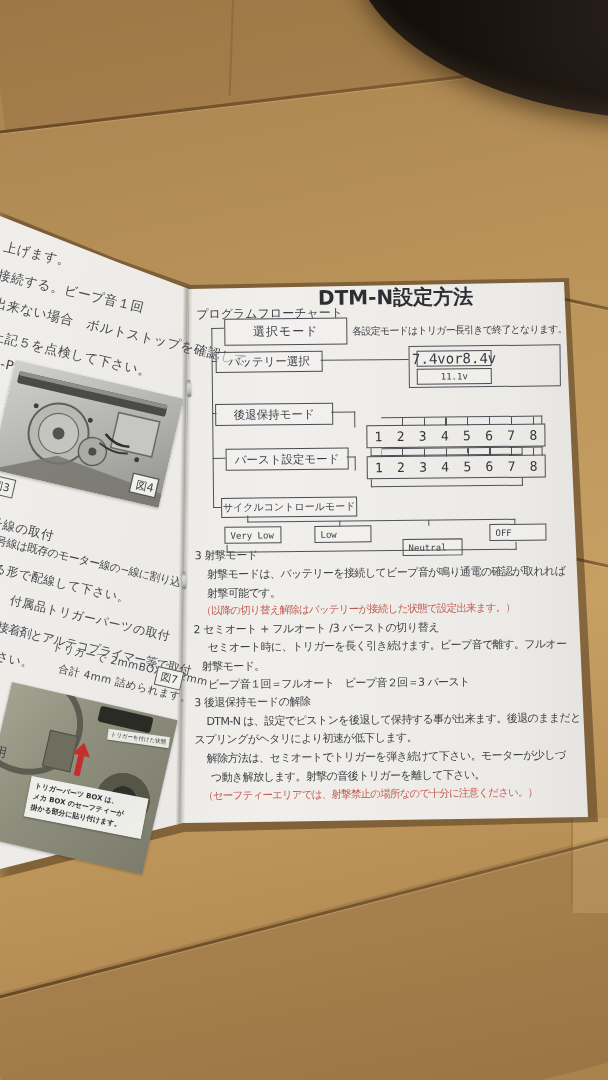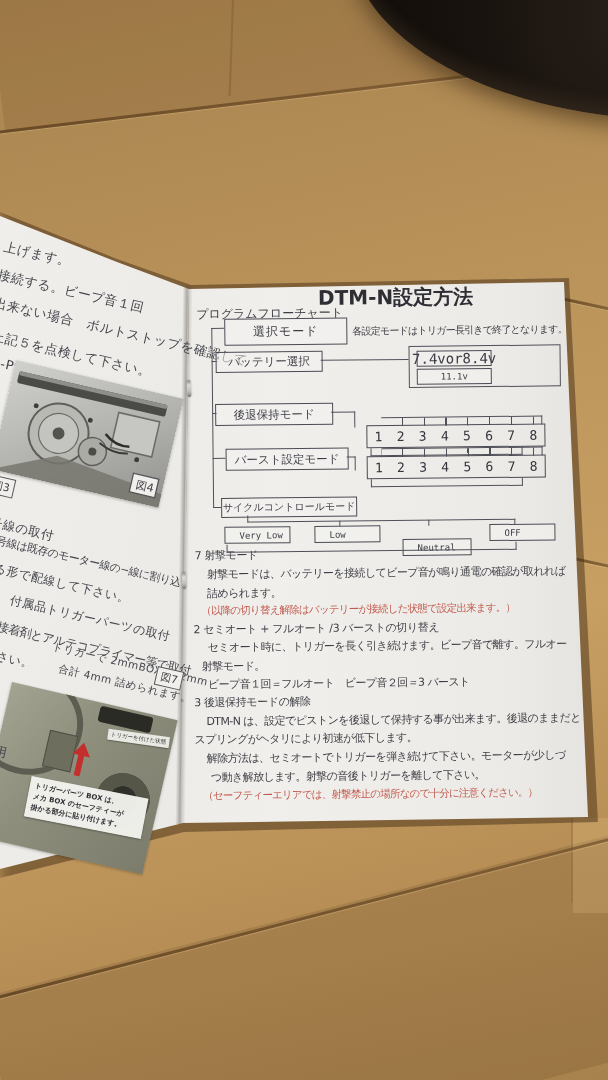--- a/index.html
+++ b/index.html
@@ -42,21 +42,21 @@
     display:flex;align-items:center;justify-content:center;
     font-family:"DejaVu Sans Mono",monospace;color:#3c3c44;white-space:nowrap;}
   .hline,.vline{position:absolute;background:#50505a;}
   .hline{height:1.3px;} .vline{width:1.3px;}
   .comb{position:absolute;height:8px;border-top:1.3px solid #50505a;border-right:1.3px solid #50505a;
     background:repeating-linear-gradient(to right,transparent 0 20.5px,#50505a 20.5px 21.8px);}
   .bracket{position:absolute;height:7px;border:1.3px solid #50505a;border-top:none;background:none;}
   .nstrip{position:absolute;border:1.4px solid #4b4b54;display:flex;align-items:center;
     justify-content:space-around;font-family:"DejaVu Sans Mono",monospace;font-size:13px;color:#35353d;}
   .obox{position:absolute;border:1.3px solid #4b4b54;background:rgba(244,243,240,.5);
-    display:flex;align-items:center;justify-content:flex-start;padding-left:14px;
+    display:flex;align-items:center;justify-content:flex-start;padding-left:5px;
     font-family:"DejaVu Sans Mono",monospace;font-size:9px;color:#3c3c44;white-space:nowrap;}
   .cap3{position:absolute;background:rgba(243,243,238,.96);color:#2f2f33;font-weight:600;
     font-size:7px;line-height:1.55;padding:4px 5px;box-shadow:0 1px 2px rgba(0,0,0,.35);transform:rotate(-2deg);}
 </style>
 </head>
 <body>
 
 <div id="canvas">
 
   <div class="tone" style="left:-20px;top:-80px;width:560px;height:213px;transform:rotate(-6.8deg);background:rgba(90,60,30,.14);"></div>
@@ -200,23 +200,23 @@
     <div class="hline" style="left:55px;top:240px;width:268px;"></div>
     <div class="vline" style="left:147px;top:240px;height:6px;"></div>
     <div class="vline" style="left:236px;top:240px;height:6px;"></div>
     <div class="vline" style="left:322px;top:240px;height:6px;"></div>
     <div class="obox" style="left:32px;top:245px;width:50px;height:15px;">Very Low</div>
     <div class="obox" style="left:122px;top:245px;width:50px;height:15px;">Low</div>
     <div class="obox" style="left:210px;top:259px;width:53px;height:15px;">Neutral</div>
     <div class="obox" style="left:297px;top:245px;width:50px;height:15px;">OFF</div>
     <div class="bracket" style="left:34px;top:263px;width:288px;"></div>
 
-    <div class="rhead" style="left:2px;top:266px;">7 射撃モード</div>
+    <div class="rhead" style="left:2px;top:266px;">3 射撃モード</div>
     <div class="rt" style="left:14px;top:285px;">射撃モードは、バッテリーを接続してビープ音が鳴り通電の確認が取れれば</div>
-    <div class="rt" style="left:14px;top:304px;">詰められます。</div>
+    <div class="rt" style="left:14px;top:304px;">射撃可能です。</div>
     <div class="rnote" style="left:8px;top:322px;">（以降の切り替え解除はバッテリーが接続した状態で設定出来ます。）</div>
     <div class="rhead" style="left:0px;top:340px;">2 セミオート + フルオート /3 バーストの切り替え</div>
     <div class="rt" style="left:14px;top:358px;">セミオート時に、トリガーを長く引き続けます。ビープ音で離す。フルオー</div>
     <div class="rt" style="left:8px;top:377px;">射撃モード。</div>
     <div class="rt" style="left:14px;top:395px;">ビープ音１回＝フルオート　ビープ音２回＝3 バースト</div>
     <div class="rhead" style="left:0px;top:413px;">3 後退保持モードの解除</div>
     <div class="rt" style="left:12px;top:432px;">DTM-N は、設定でピストンを後退して保持する事が出来ます。後退のままだと</div>
     <div class="rt" style="left:0px;top:450px;">スプリングがヘタリにより初速が低下します。</div>
     <div class="rt" style="left:12px;top:469px;">解除方法は、セミオートでトリガーを弾き続けて下さい。モーターが少しづ</div>
     <div class="rt" style="left:16px;top:488px;">つ動き解放します。射撃の音後トリガーを離して下さい。</div>

